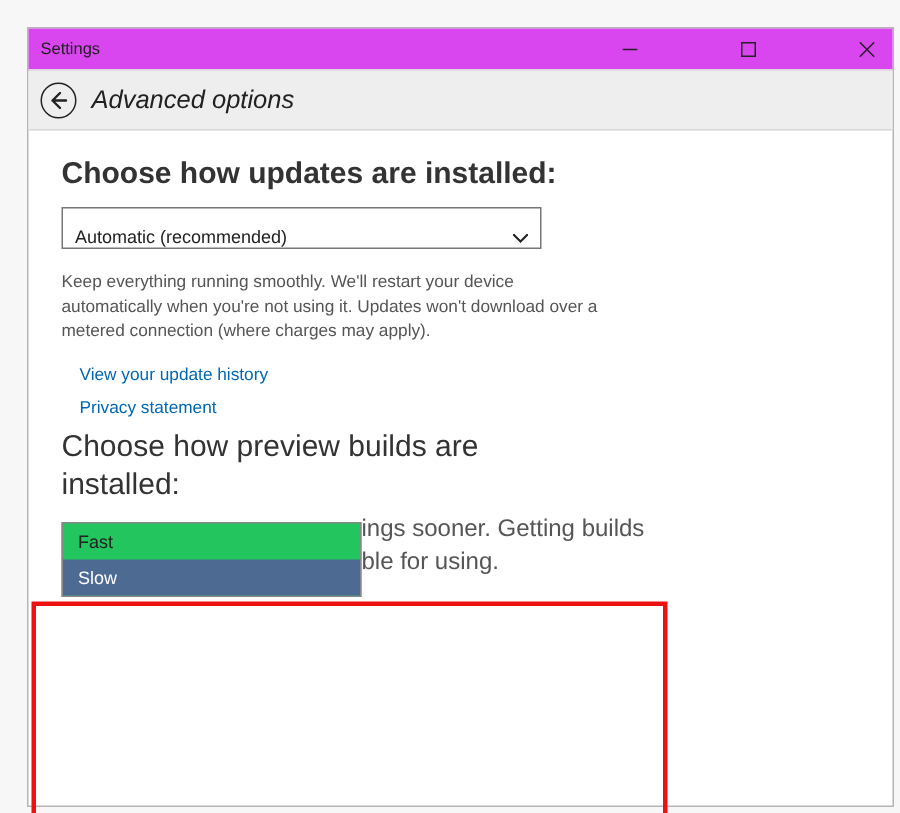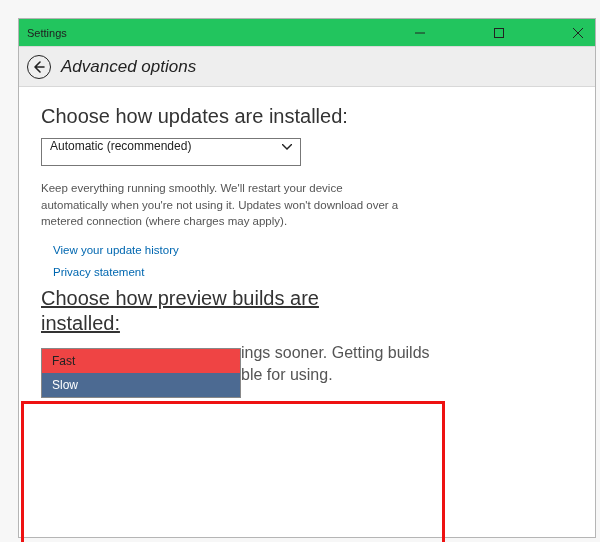--- a/index.html
+++ b/index.html
@@ -19,21 +19,21 @@
     width: 578px;
     height: 520px;
     background: #ffffff;
     border: 1px solid #b5b5b5;
   }
   .titlebar {
     height: 28px;
     display: flex;
     align-items: center;
     border-bottom: 1px solid #d9d9d9;
-    background: #22c55e;
+    background: #d946ef;
     padding-left: 8px;
     gap: 45px;
   }
   .titlebar .title {
     font-size: 11px;
     color: #202020;
     flex: 1;
   }
   .winbtn {
     width: 34px;
@@ -65,31 +65,31 @@
     color: #222;
     font-weight: 400;
     font-style: italic;
   }
   .content {
     padding: 14px 22px 0 22px;
     color: #333;
   }
   .section-heading {
     font-size: 20px;
-    font-weight: 400;
+    font-weight: 700;
     color: #333;
     margin: 4px 0 10px 0;
   }
   .select {
-    width: 260px;
+    width: 320px;
     height: 28px;
     border: 1.5px solid #777;
     background: #fff;
     display: flex;
-    align-items: flex-start;
+    align-items: flex-end;
     padding: 0 8px;
     font-size: 12px;
     color: #222;
     justify-content: space-between;
   }
   .chev { width: 10px; }
   .body-text {
     font-size: 11.5px;
     color: #555;
     line-height: 1.45;
@@ -131,21 +131,20 @@
     left: 2px;
     top: 382px;
     width: 424px;
     height: 148px;
     border: 3px solid #e11;
     pointer-events: none;
   }
   .preview-area {
     position: relative;
     margin-top: 4px;
-    text-decoration: underline;
   }
   .preview-heading {
     font-size: 20px;
     font-weight: 300;
     color: #333;
     max-width: 300px;
     line-height: 1.25;
   }
   .preview-desc {
     position: absolute;
@@ -155,21 +154,21 @@
     font-size: 16px;
     color: #555;
     line-height: 1.4;
   }
   .dropdown-list {
     position: absolute;
     left: 0;
     top: 62px;
     width: 200px;
     border: 1px solid #888;
-    background: #ef4444;
+    background: #22c55e;
     z-index: 5;
   }
   .dd-item {
     height: 24px;
     display: flex;
     align-items: center;
     padding: 0 10px;
     font-size: 12px;
     color: #222;
   }

